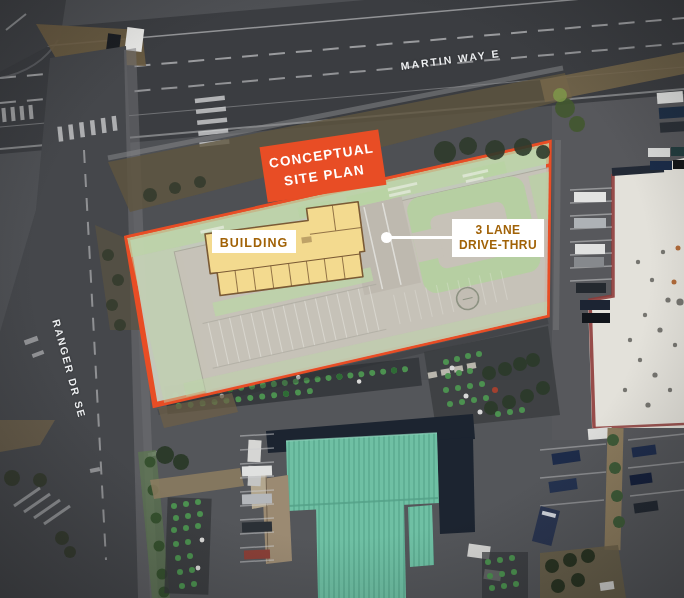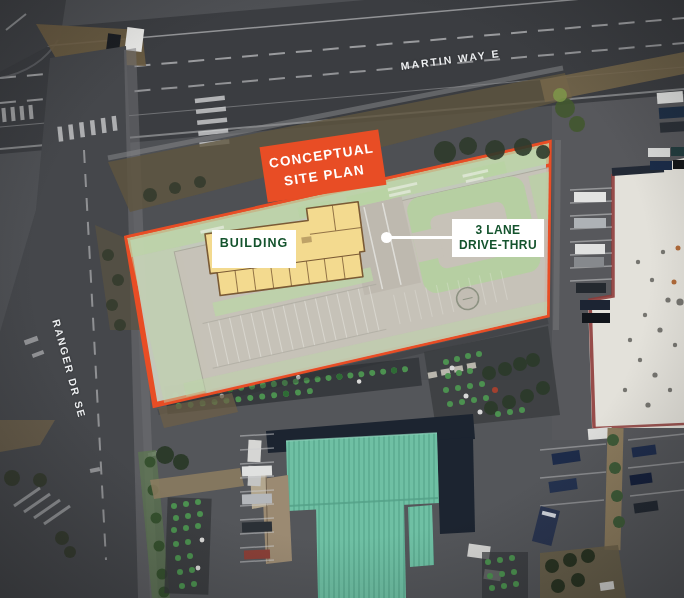--- a/index.html
+++ b/index.html
@@ -7,22 +7,22 @@
          font-family:"Liberation Sans",sans-serif;background:#4e5054;}
   .stage svg{position:absolute;left:0;top:0;}
   .overlay-label{position:absolute;color:#eceef0;font-weight:700;white-space:nowrap;
                  text-shadow:0 0 2px rgba(0,0,0,.55);}
   .street-top{left:400px;top:60px;font-size:10.5px;letter-spacing:2px;transform:rotate(-7.5deg);transform-origin:0 0;}
   .street-left{left:62px;top:318px;font-size:10.5px;letter-spacing:1.8px;transform:rotate(75deg);transform-origin:0 0;}
   .badge{position:absolute;left:263px;top:138px;width:120px;height:56px;background:#E84D25;
          transform:rotate(-8.5deg);color:#fff;text-align:center;font-weight:700;
          font-size:13.5px;letter-spacing:1.2px;line-height:20px;padding-top:0;
          display:flex;flex-direction:column;justify-content:center;}
-  .white-box{position:absolute;background:#fff;color:#14532d;font-weight:700;text-align:center;}
-  .building-label{left:212px;top:230px;width:84px;height:38px;line-height:27px;font-size:12.5px;letter-spacing:1px;}
+  .white-box{position:absolute;background:#fff;color:#a16207;font-weight:700;text-align:center;}
+  .building-label{left:212px;top:230px;width:84px;height:23px;line-height:27px;font-size:12.5px;letter-spacing:1px;}
   .dt-label{left:452px;top:219px;width:92px;padding:4px 0;font-size:12px;line-height:15px;letter-spacing:.4px;}
   .dt-leader{position:absolute;left:390px;top:236px;width:63px;height:3px;background:#fff;}
   .dt-dot{position:absolute;left:381px;top:232px;width:11px;height:11px;border-radius:50%;background:#fff;}
 </style>
 </head>
 <body>
 
 <div class="stage">
 
 <svg width="684" height="598" viewBox="0 0 684 598">

